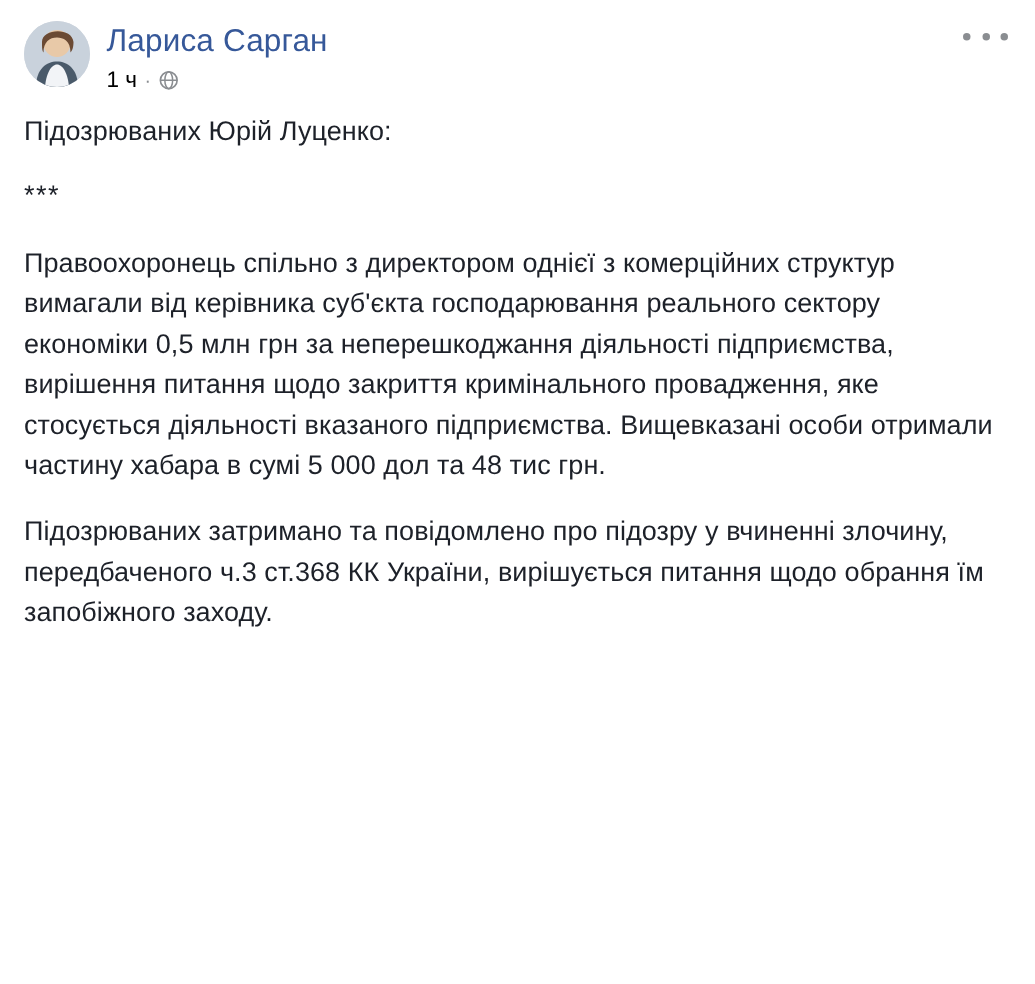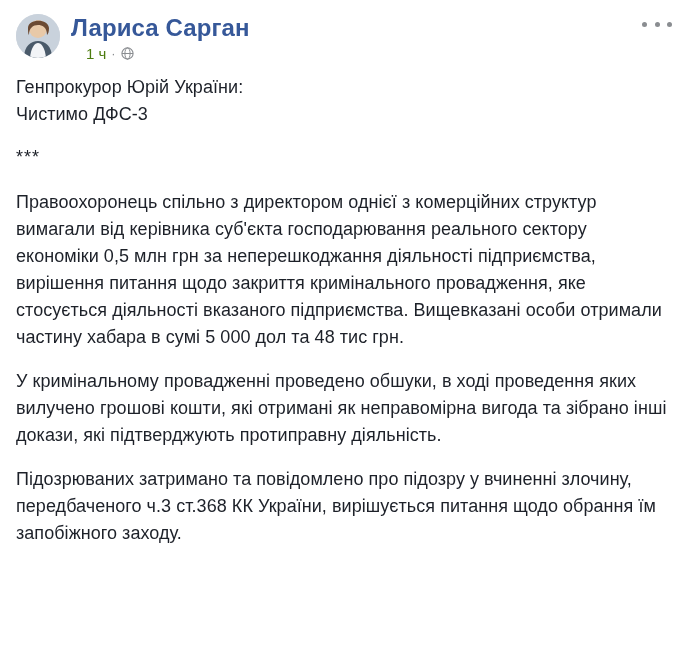--- a/index.html
+++ b/index.html
@@ -41,38 +41,37 @@
     display: block;
   }
   .header-text {
     margin-left: 11px;
     display: flex;
     flex-direction: column;
     justify-content: flex-start;
     padding-top: 1px;
   }
   .author-name {
-    font-size: 24px;
-    font-weight: bold;
+    font-size: 21px;
+    font-weight: normal;
     color: #365899;
     line-height: 25px;
     letter-spacing: 0.1px;
     white-space: nowrap;
   }
   .meta-row {
     display: flex;
     align-items: center;
     margin-top: 5px;
     font-size: 15px;
     color: #8a8d91;
     line-height: 17px;
   }
   .meta-time {
-    color: #4d7c0f;
-    margin-left: 15px;
+    color: #000000;
   }
   .meta-sep {
     margin: 0 5px;
     color: #8a8d91;
     font-size: 13px;
     line-height: 17px;
   }
   .globe-icon {
     display: inline-flex;
     align-items: center;
@@ -153,21 +152,19 @@
       </div>
     </div>
     <div class="more-button">
       <span></span>
       <span></span>
       <span></span>
     </div>
   </div>
 
   <div class="post-body">
-    <p class="para first-lines">Генпрокурор Юрій України:</p>
-    <p class="para first-lines">Чистимо ДФС-3</p>
+    <p class="para first-lines">Підозрюваних Юрій Луценко:</p>
     <p class="para stars">***</p>
     <p class="para block">Правоохоронець спільно з директором однієї з комерційних структур вимагали від керівника суб'єкта господарювання реального сектору економіки 0,5 млн грн за неперешкоджання діяльності підприємства, вирішення питання щодо закриття кримінального провадження, яке стосується діяльності вказаного підприємства. Вищевказані особи отримали частину хабара в сумі 5 000 дол та 48 тис грн.</p>
-    <p class="para block">У кримінальному провадженні проведено обшуки, в ході проведення яких вилучено грошові кошти, які отримані як неправомірна вигода та зібрано інші докази, які підтверджують протиправну діяльність.</p>
     <p class="para tight">Підозрюваних затримано та повідомлено про підозру у вчиненні злочину, передбаченого ч.3 ст.368 КК України, вирішується питання щодо обрання їм запобіжного заходу.</p>
   </div>
 
 </div>
 
 </body></html>

